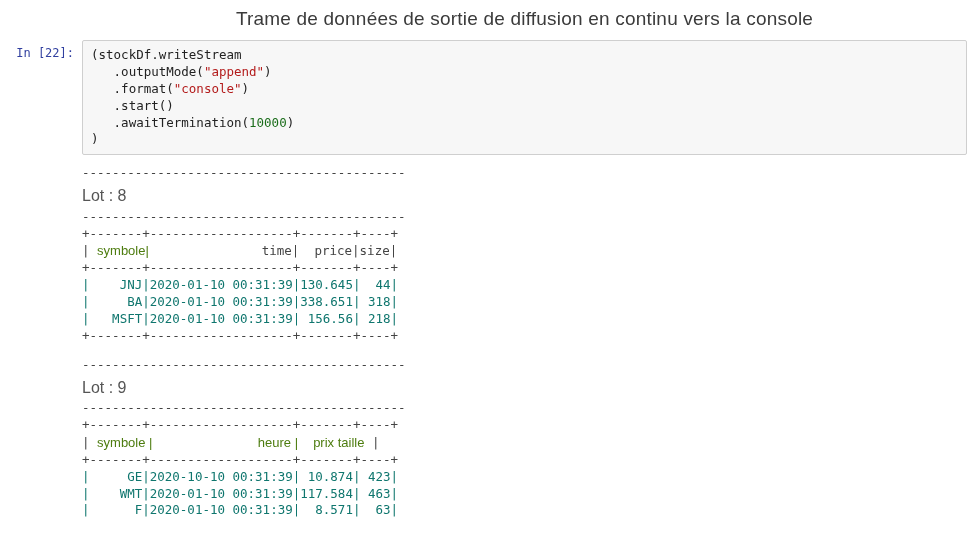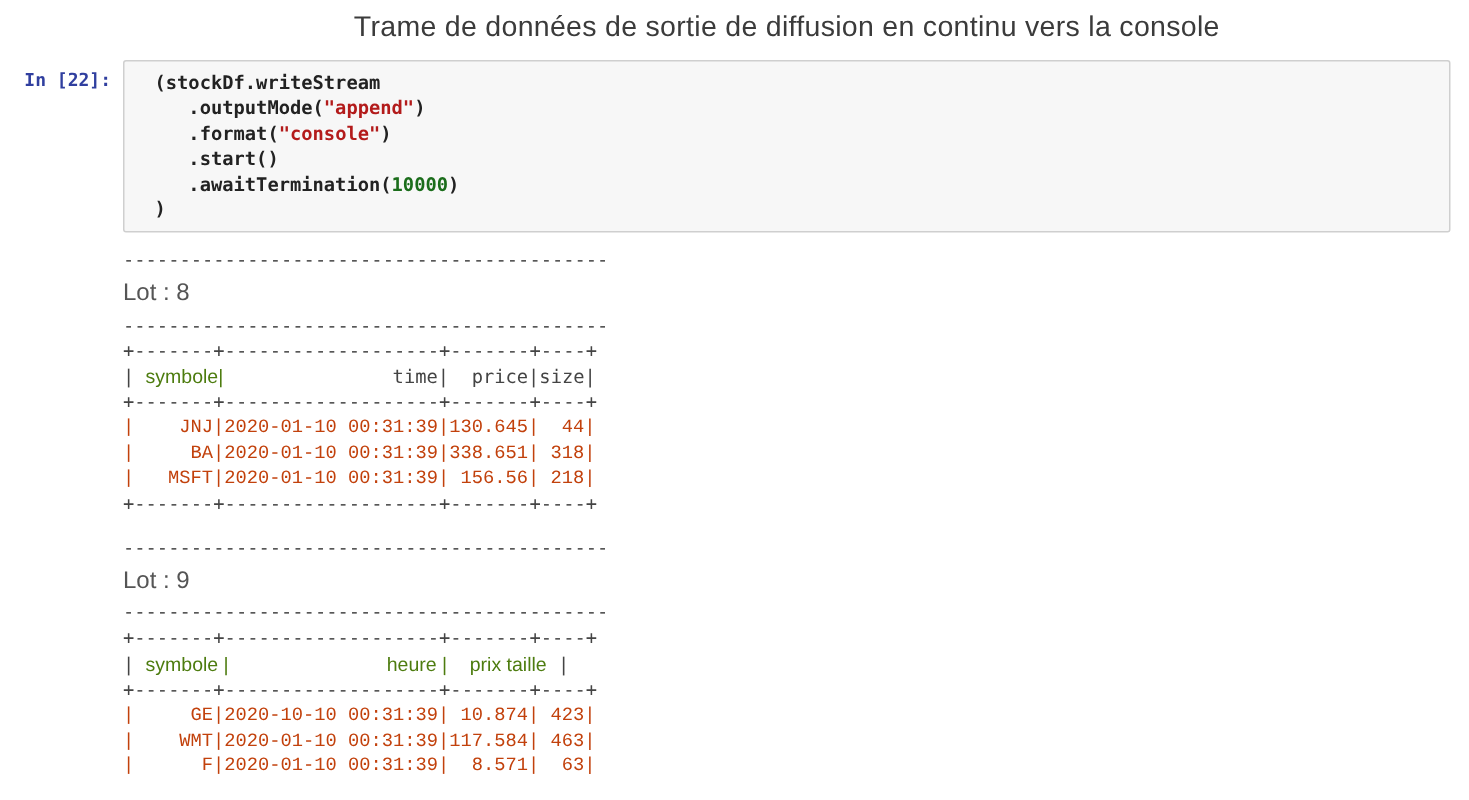--- a/index.html
+++ b/index.html
@@ -20,38 +20,37 @@
     font-weight: 400;
     color: #3b3b3b;
     margin: 0 0 10px 70px;
     letter-spacing: 0.2px;
     font-family: Arial, sans-serif;
     text-align: center;
   }
   .cell {
     display: flex;
     align-items: flex-start;
-    font-weight: bold;
   }
   .prompt {
     width: 70px;
     flex: 0 0 70px;
     text-align: right;
     padding: 6px 8px 0 0;
     font-family: "Menlo", "Consolas", "DejaVu Sans Mono", monospace;
     font-size: 12px;
     color: #303F9F;
     box-sizing: border-box;
   }
   .code-block {
     flex: 1;
     background: #f7f7f7;
     border: 1px solid #cfcfcf;
     border-radius: 2px;
-    padding: 6px 20px;
+    padding: 6px 8px;
     font-family: "Menlo", "Consolas", "DejaVu Sans Mono", monospace;
     font-size: 12.5px;
     line-height: 1.35;
     white-space: pre;
     color: #222;
     overflow-x: auto;
   }
   .code-block .kw-string { color: #b31b1b; }
   .code-block .num { color: #1b6d1b; }
   .output-area {
@@ -80,22 +79,21 @@
     white-space: pre;
     color: #444;
   }
   .output-area .hdr-line .mixed {
     font-family: Arial, sans-serif;
     font-size: 13px;
     color: #4d7c0f;
   }
   .output-area .row {
     white-space: pre;
-    color: #c2410c;
-    font-family: Liberation Mono, monospace;
+    color: #0f766e;
   }
 </style>
 </head>
 <body>
 
 <div class="page">
 
   <h2 class="heading">Trame de données de sortie de diffusion en continu vers la console</h2>
 
   <div class="cell">

